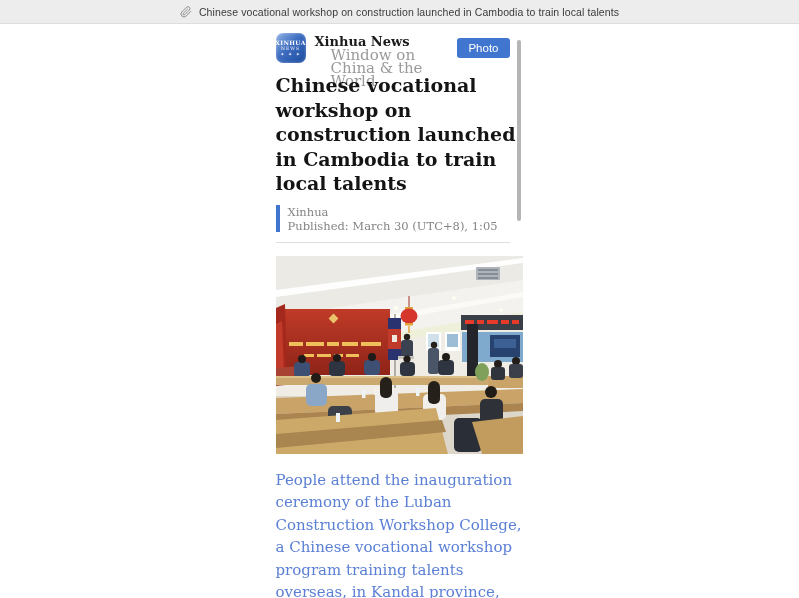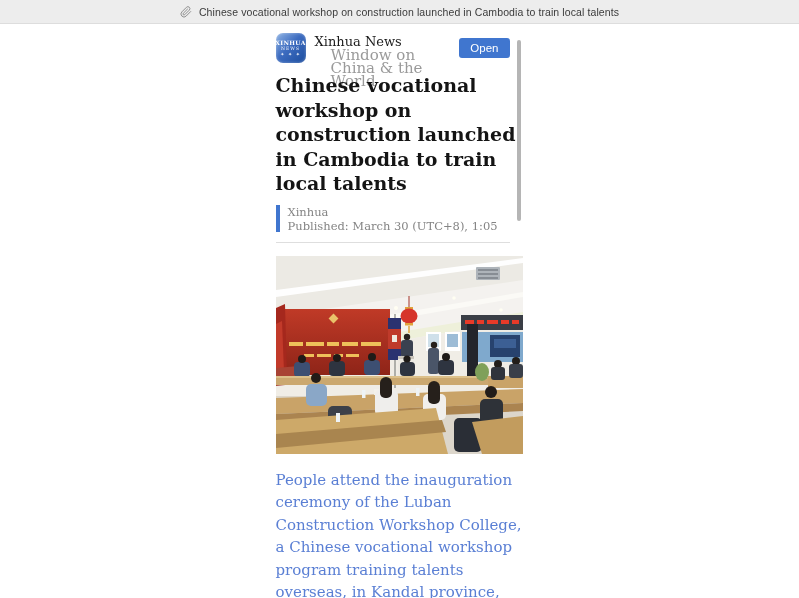--- a/index.html
+++ b/index.html
@@ -15,21 +15,21 @@
   
   .app-header{display:flex;align-items:flex-start;height:30px;}
   .logo{width:30px;height:30px;border-radius:7px;flex:0 0 30px;
     background:linear-gradient(135deg,#8fb3e4 0%,#3d6cc0 45%,#1c4d9e 100%);
     color:#fff;display:flex;flex-direction:column;align-items:center;justify-content:center;
     font-family:"DejaVu Serif",serif;box-shadow:inset 0 0 3px rgba(255,255,255,.4);}
   .logo .l1{font-size:6px;font-weight:bold;letter-spacing:.4px;line-height:7px;}
   .logo .l2{font-size:4.5px;letter-spacing:1px;line-height:5px;}
   .logo .stars{font-size:5px;line-height:6px;opacity:.85;letter-spacing:1px;}
   .app-meta{margin-left:9px;padding-top:1px;}
-  .app-name{font-family:"DejaVu Serif",serif;font-weight:normal;font-size:13px;color:#1b1b1b;line-height:15px;}
+  .app-name{font-family:"DejaVu Serif",serif;font-weight:bold;font-size:13px;color:#1b1b1b;line-height:15px;}
   .app-tagline{font-family:"DejaVu Serif",serif;font-size:15px;color:#9a9a9a;line-height:13px;margin-left:16px;}
   .open-btn{margin-left:auto;margin-right:14px;align-self:center;background:#4076cf;color:#fff;
     border:none;border-radius:3px;font-size:11.5px;padding:4px 11px;cursor:pointer;line-height:12px;}
   
   .art-title{font-family:"DejaVu Serif",serif;font-weight:bold;font-size:19px;line-height:24.5px;
     color:#141414;margin:10px 0 9px;}
   .byline{display:flex;margin:8px 0 0;}
   .byline-bar{width:4px;height:27px;background:#4076cf;flex:0 0 4px;}
   .byline-text{padding-left:8px;font-family:"DejaVu Serif",serif;font-size:11.5px;color:#848484;line-height:14px;}
   .divider{border:none;border-top:1px solid #dedede;margin:9px 14px 0 0;}
@@ -55,21 +55,21 @@
     <div class="app-header">
       <div class="logo">
         <span class="l1">XINHUA</span>
         <span class="l2">NEWS</span>
         <span class="stars">✦ ✦ ✦</span>
       </div>
       <div class="app-meta">
         <div class="app-name">Xinhua News</div>
         <div class="app-tagline">Window on China &amp; the World</div>
       </div>
-      <button class="open-btn">Open</button>
+      <button class="open-btn">Photo</button>
     </div>
 
     <h1 class="art-title">Chinese vocational workshop on construction launched in Cambodia to train local talents</h1>
 
     <div class="byline">
       <div class="byline-bar"></div>
       <div class="byline-text">
         <div>Xinhua</div>
         <div>Published: March 30 (UTC+8), 1:05</div>
       </div>

